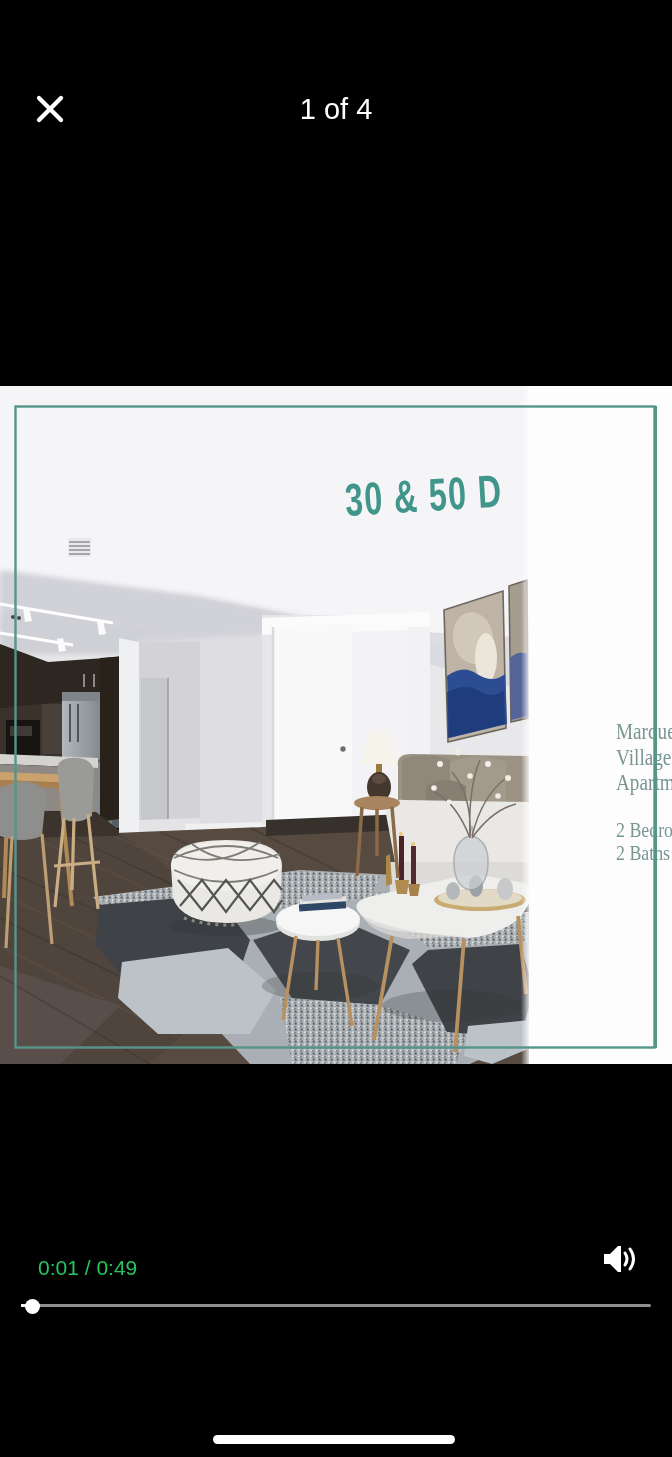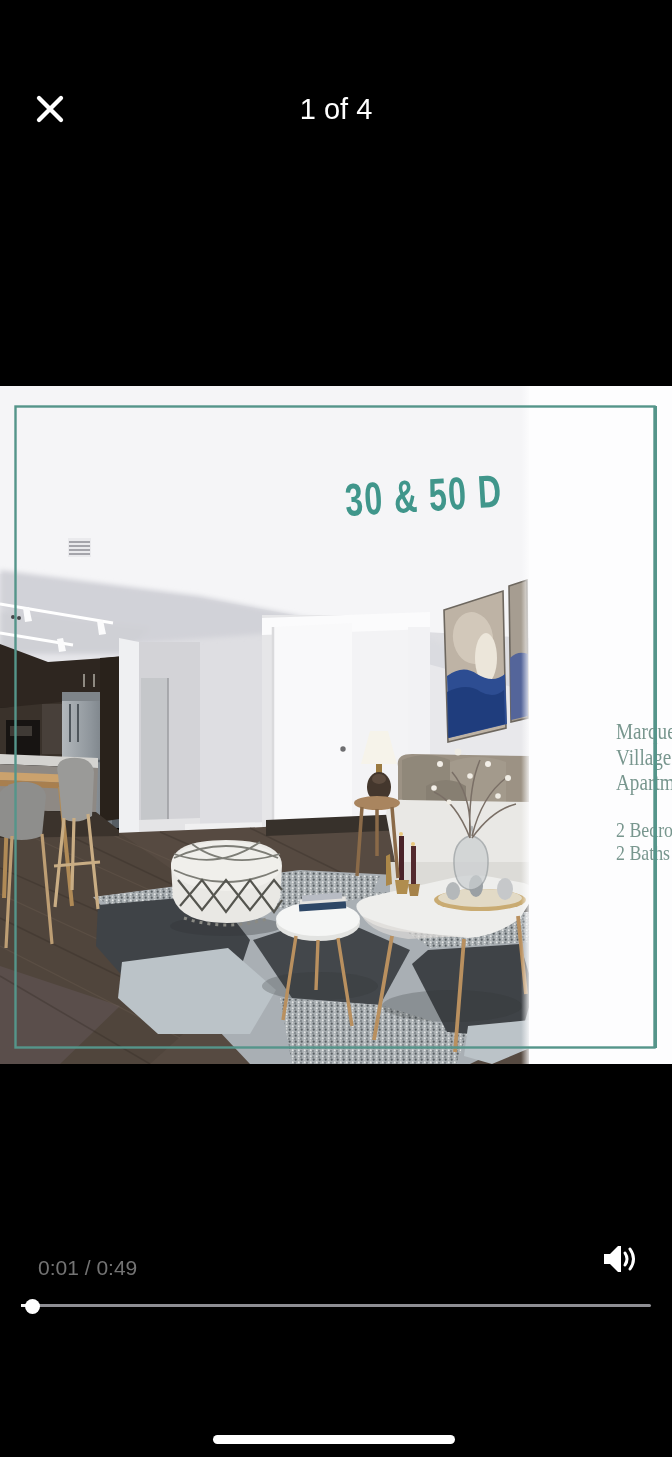--- a/index.html
+++ b/index.html
@@ -273,21 +273,21 @@
     <div style="font-family:'Liberation Serif',serif;color:#78968e;font-size:24px;line-height:25.5px;white-space:nowrap;transform:scaleX(0.8);transform-origin:0 0;">Marquee<br>Village<br>Apartments</div>
   </div>
 <div class="abs" style="left:616px;top:819px;width:56px;overflow:hidden;">
     <div style="font-family:'Liberation Serif',serif;color:#78968e;font-size:21px;line-height:23px;white-space:nowrap;transform:scaleX(0.85);transform-origin:0 0;">2 Bedrooms<br>2 Baths</div>
   </div>
 
 <div class="abs" style="left:654.4px;top:406px;width:2.2px;height:642px;background:#55958a;"></div>
 
 <div class="abs" style="left:0;top:1064px;width:672px;height:393px;background:#000;"></div>
 
-<div class="abs" style="left:38px;top:1256px;color:#737373;font-size:21px;">0:01 / 0:49</div>
+<div class="abs" style="left:38px;top:1256px;color:#22c55e;font-size:21px;">0:01 / 0:49</div>
 
 <svg class="abs" style="left:602px;top:1243px;" width="36" height="32" viewBox="0 0 36 32">
 <path d="M2 11 h6 l8 -8 h3 v26 h-3 l-8 -8 h-6 z" fill="#fff"></path>
 <path d="M23 10 q4 6 0 12" stroke="#fff" stroke-width="3" fill="none" stroke-linecap="round"></path>
 <path d="M28 6 q7 10 0 20" stroke="#fff" stroke-width="3" fill="none" stroke-linecap="round"></path>
 </svg>
 
 <div class="abs" style="left:21px;top:1304px;width:630px;height:3px;background:#8e8e93;border-radius:2px;"></div>
 
 <div class="abs" style="left:21px;top:1304px;width:14px;height:3px;background:#f2f2f2;"></div>

